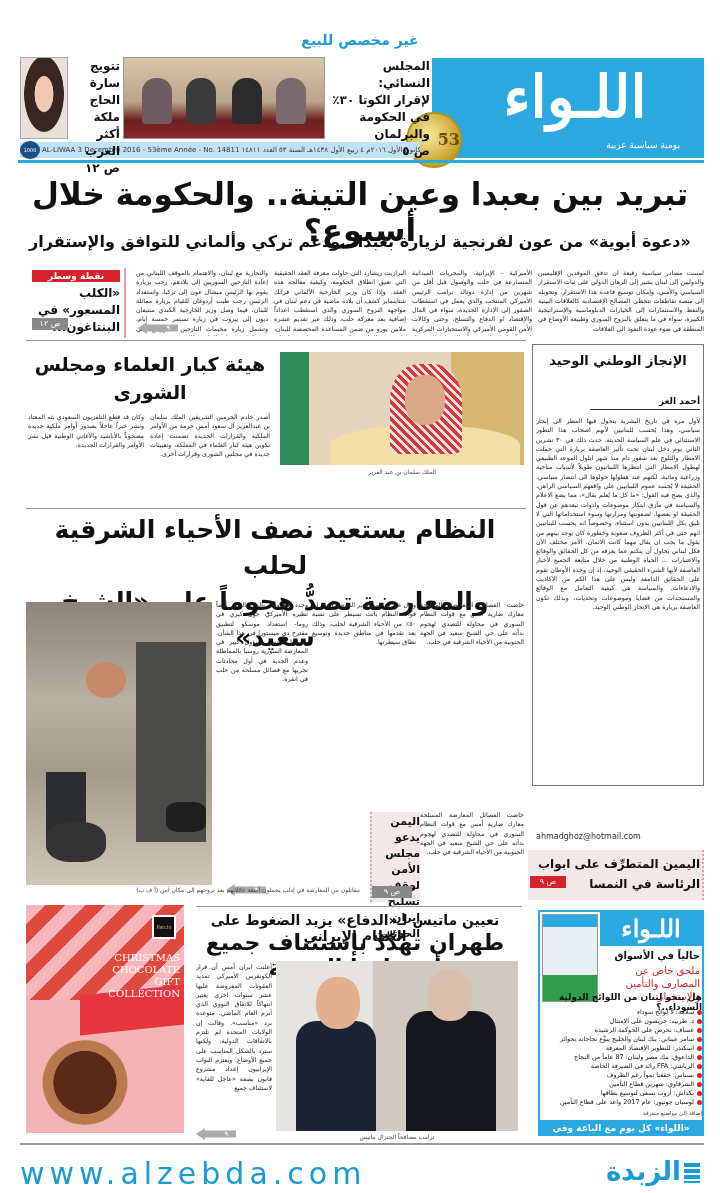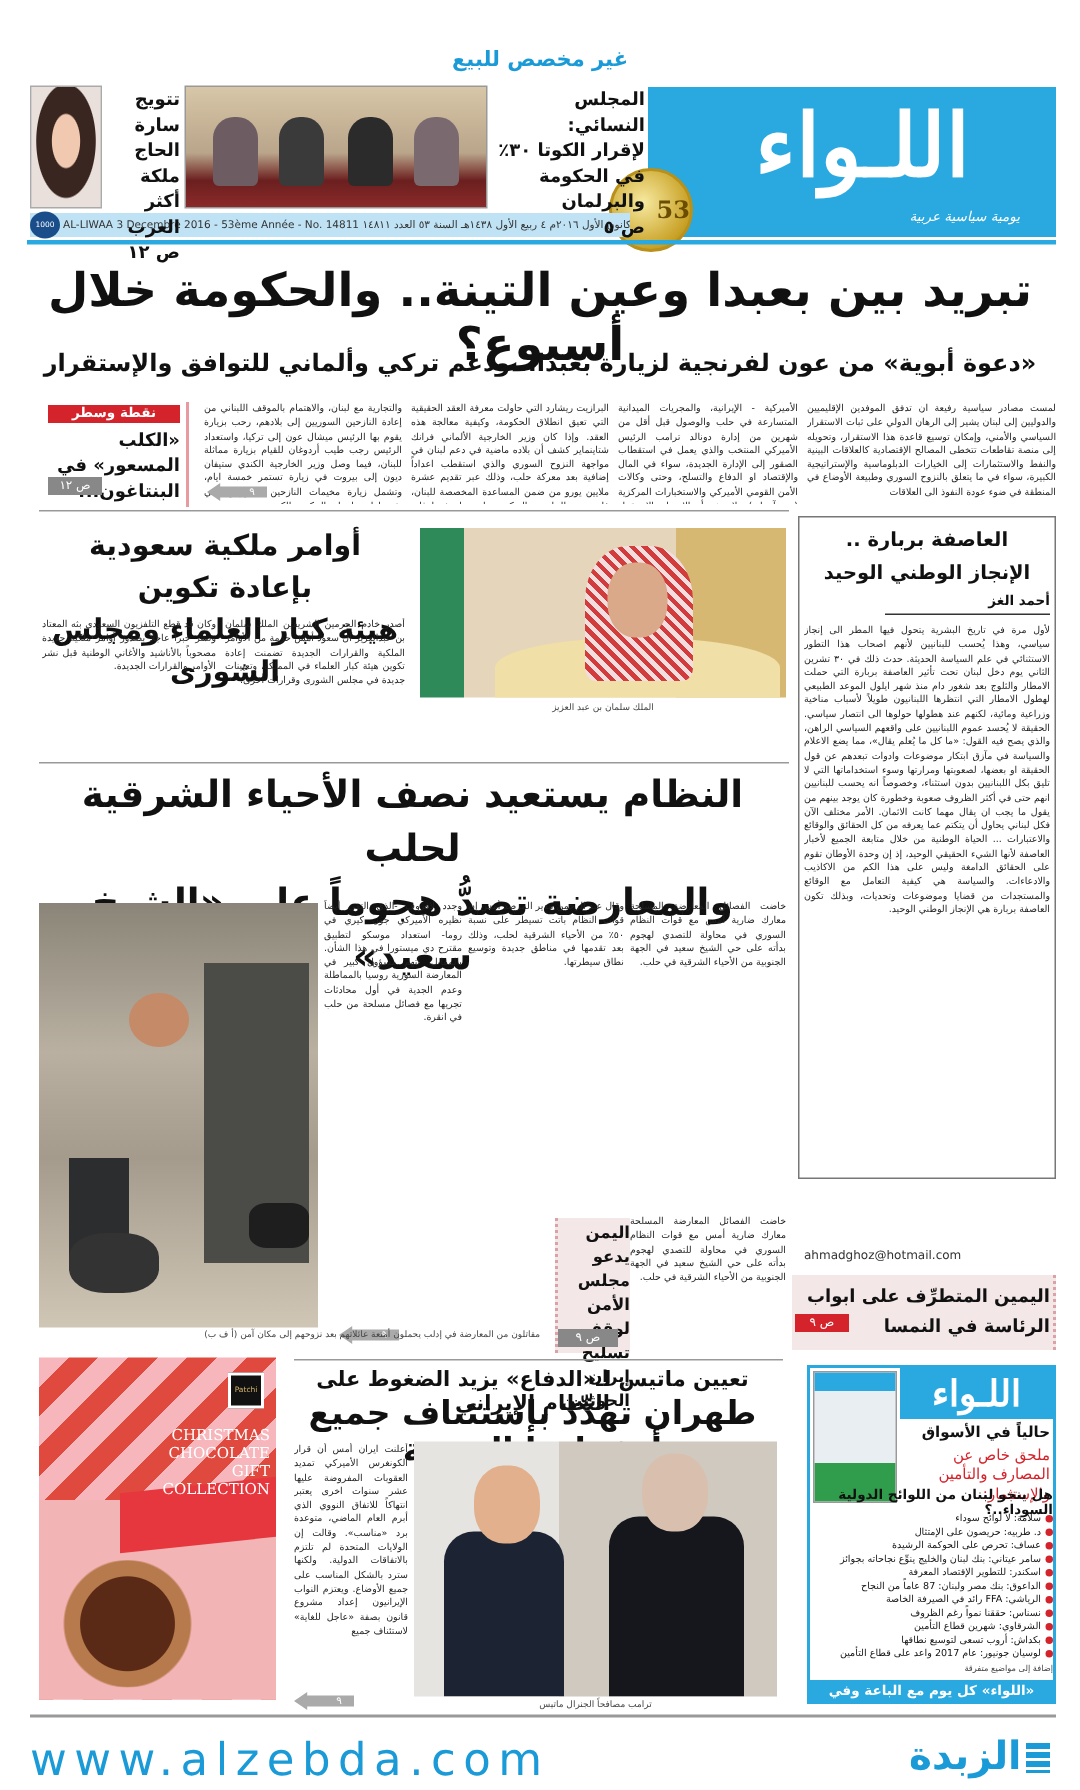--- a/index.html
+++ b/index.html
@@ -7,21 +7,21 @@
   body { font-family: "DejaVu Sans", sans-serif; color: #111; position: relative; }
   .abs { position: absolute; }
   .rtl { direction: rtl; text-align: right; }
 
   
   #not-for-sale { left: 0; top: 32px; width: 720px; text-align: center; color: #1a9ad6; font-size: 14px; font-weight: bold; }
 
   
   #masthead-logo-block { left: 432px; top: 58px; width: 272px; height: 100px; background: #29a9e0; }
   #logo-text { left: 450px; top: 62px; width: 250px; height: 70px; color: #fff; font-size: 58px; font-weight: bold; text-align: center; line-height: 70px; font-family: "DejaVu Serif", serif; }
-  #logo-tagline { left: 570px; top: 140px; width: 110px; font-size: 9px; color: #fff; text-align: right; font-style: italic; }
+  #logo-tagline { left: 570px; top: 140px; width: 110px; font-size: 9px; color: #fff; text-align: right; }
   #anniv-badge { left: 406px; top: 112px; width: 56px; height: 56px; border-radius: 50%; background: radial-gradient(circle at 40% 40%, #f7e9a0, #c9a227 70%, #9b7a12); border: 2px solid #b8901a; color: #6b4d00; font-size: 16px; font-weight: bold; text-align: right; line-height: 52px; font-family: "DejaVu Serif", serif; }
   #dateline { left: 20px; top: 142px; width: 400px; height: 16px; background: #bfe3f5; font-size: 7px; line-height: 16px; color: #333; padding-left: 22px; white-space: nowrap; overflow: hidden; }
   #price-badge { left: 20px; top: 141px; width: 20px; height: 18px; border-radius: 50%; background: #1a4e8a; color: #fff; font-size: 5px; line-height: 18px; text-align: center; }
   #blue-rule { left: 18px; top: 160px; width: 686px; height: 3px; background: #29a9e0; }
 
   
   #teaser-council { left: 330px; top: 58px; width: 100px; font-size: 12px; line-height: 17px; font-weight: bold; }
   #photo-council { left: 123px; top: 57px; width: 202px; height: 82px; background: linear-gradient(180deg,#d8c6a8 0%,#b9a58a 55%, #6b1f1f 78%, #8b2a2a 100%); border: 1px solid #999; }
   .person { position: absolute; bottom: 14px; width: 30px; height: 46px; border-radius: 14px 14px 4px 4px; }
   #teaser-queen { left: 68px; top: 58px; width: 52px; font-size: 12px; line-height: 17px; font-weight: bold; }
@@ -146,30 +146,28 @@
 
 <div id="box-dog-label" class="abs">نقطة وسطر</div>
 <div id="box-dog-title" class="abs rtl">«الكلب المسعور» في البنتاغون..!</div>
 <div id="box-dog-page" class="abs">ص ١٢</div>
 <div id="red-side-rule" class="abs"></div>
 
 <div class="abs hrule" style="left:26px;top:340px;width:500px;"></div>
 
 <div id="col-box" class="abs"></div>
 <div id="col-title" class="abs rtl" style="text-align:center">
-  <div>العاصفة بربارة ..</div>
   <div>الإنجاز الوطني الوحيد</div>
 </div>
 <div id="col-author" class="abs rtl">أحمد الغز</div>
 <div id="col-author-rule" class="abs"></div>
 <div class="abs body-col" style="left:536px;top:416px;width:164px;height:410px;">لأول مرة في تاريخ البشرية يتحول فيها المطر الى إنجاز سياسي، وهذا يُحسب للبنانيين لأنهم اصحاب هذا التطور الاستثنائي في علم السياسة الحديثة. حدث ذلك في ٣٠ تشرين الثاني يوم دخل لبنان تحت تأثير العاصفة بربارة التي حملت الامطار والثلوج بعد شغور دام منذ شهر ايلول الموعد الطبيعي لهطول الامطار التي انتظرها اللبنانيون طويلاً لأسباب مناخية وزراعية ومائية، لكنهم عند هطولها حولوها الى انتصار سياسي. الحقيقة لا يُحسد عموم اللبنانيين على واقعهم السياسي الراهن، والذي يصح فيه القول: «ما كل ما يُعلم يقال»، مما يضع الاعلام والسياسة في مآزق ابتكار موضوعات وادوات تبعدهم عن قول الحقيقة او بعضها، لصعوبتها ومرارتها وسوء استخداماتها التي لا تليق بكل اللبنانيين بدون استثناء، وخصوصاً انه يحسب للبنانيين انهم حتى في أكثر الظروف صعوبة وخطورة كان يوجد بينهم من يقول ما يجب ان يقال مهما كانت الاثمان. الأمر مختلف الآن فكل لبناني يحاول أن يتكتم عما يعرفه من كل الحقائق والوقائع والاعتبارات ... الحياة الوطنية من خلال متابعة الجميع لأخبار العاصفة لأنها الشيء الحقيقي الوحيد، إذ إن وحدة الأوطان تقوم على الحقائق الدامغة وليس على هذا الكم من الاكاذيب والادعاءات. والسياسة هي كيفية التعامل مع الوقائع والمستجدات من قضايا وموضوعات وتحديات، وبذلك تكون العاصفة بربارة هي الإنجاز الوطني الوحيد.</div>
 <div id="col-email" class="abs">ahmadghoz@hotmail.com</div>
 
 <div id="saudi-headline" class="abs rtl" style="text-align:center">
-  <div>أوامر ملكية سعودية بإعادة تكوين</div>
   <div>هيئة كبار العلماء ومجلس الشورى</div>
 </div>
 <div class="abs body-col" style="left:150px;top:412px;width:120px;height:90px;">أصدر خادم الحرمين الشريفين الملك سلمان بن عبدالعزيز آل سعود أمس حزمة من الأوامر الملكية والقرارات الجديدة تضمنت إعادة تكوين هيئة كبار العلماء في المملكة، وتعيينات جديدة في مجلس الشورى وقرارات أخرى.</div>
 <div class="abs body-col" style="left:28px;top:412px;width:116px;height:90px;">وكان قد قطع التلفزيون السعودي بثه المعتاد ونشر خبراً عاجلاً بصدور أوامر ملكية جديدة مصحوباً بالأناشيد والأغاني الوطنية قبل نشر الأوامر والقرارات الجديدة.</div>
 <div id="photo-king" class="abs"></div>
 <div id="king-robe" class="abs"></div>
 <div id="king-headdress" class="abs"></div>
 <div id="king-face" class="abs"></div>
 <div id="caption-king" class="abs rtl" style="text-align:center">الملك سلمان بن عبد العزيز</div>
 

